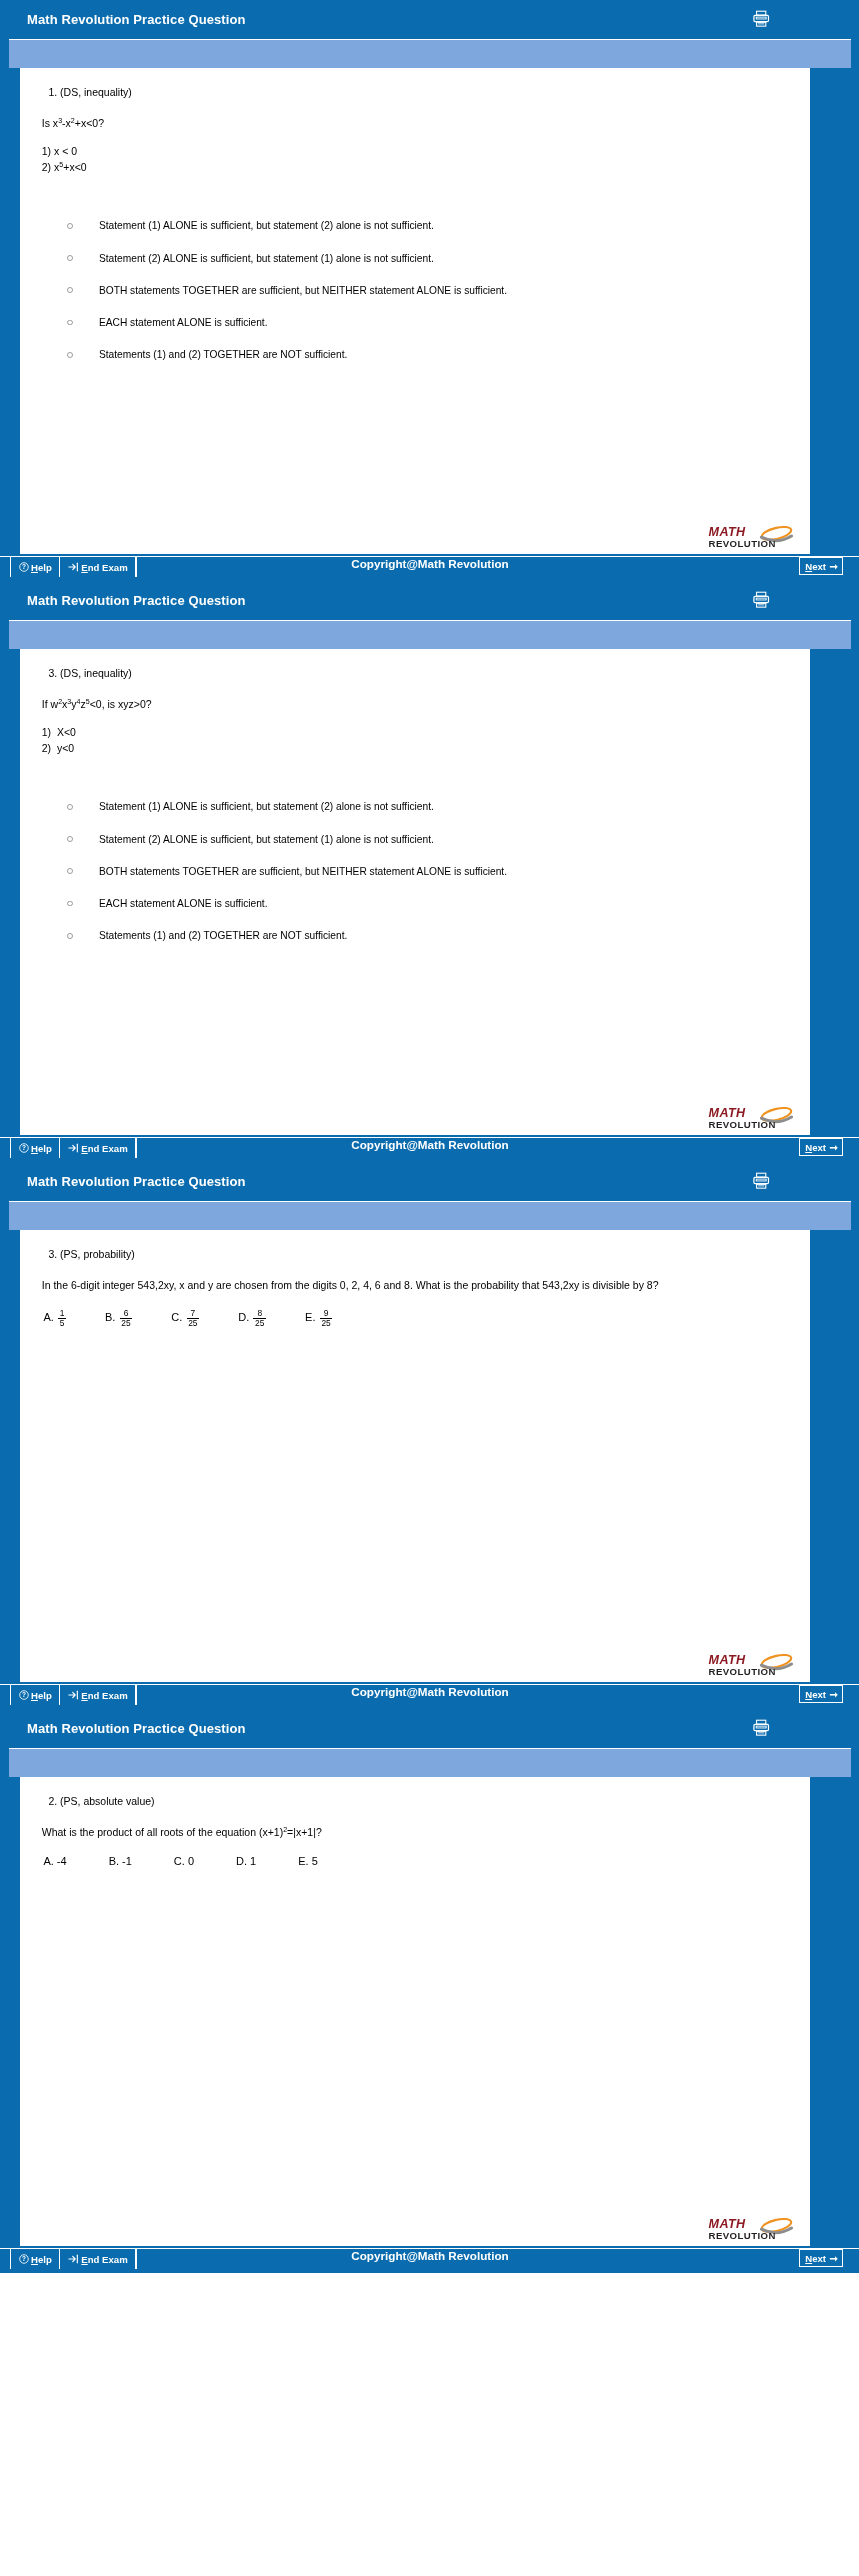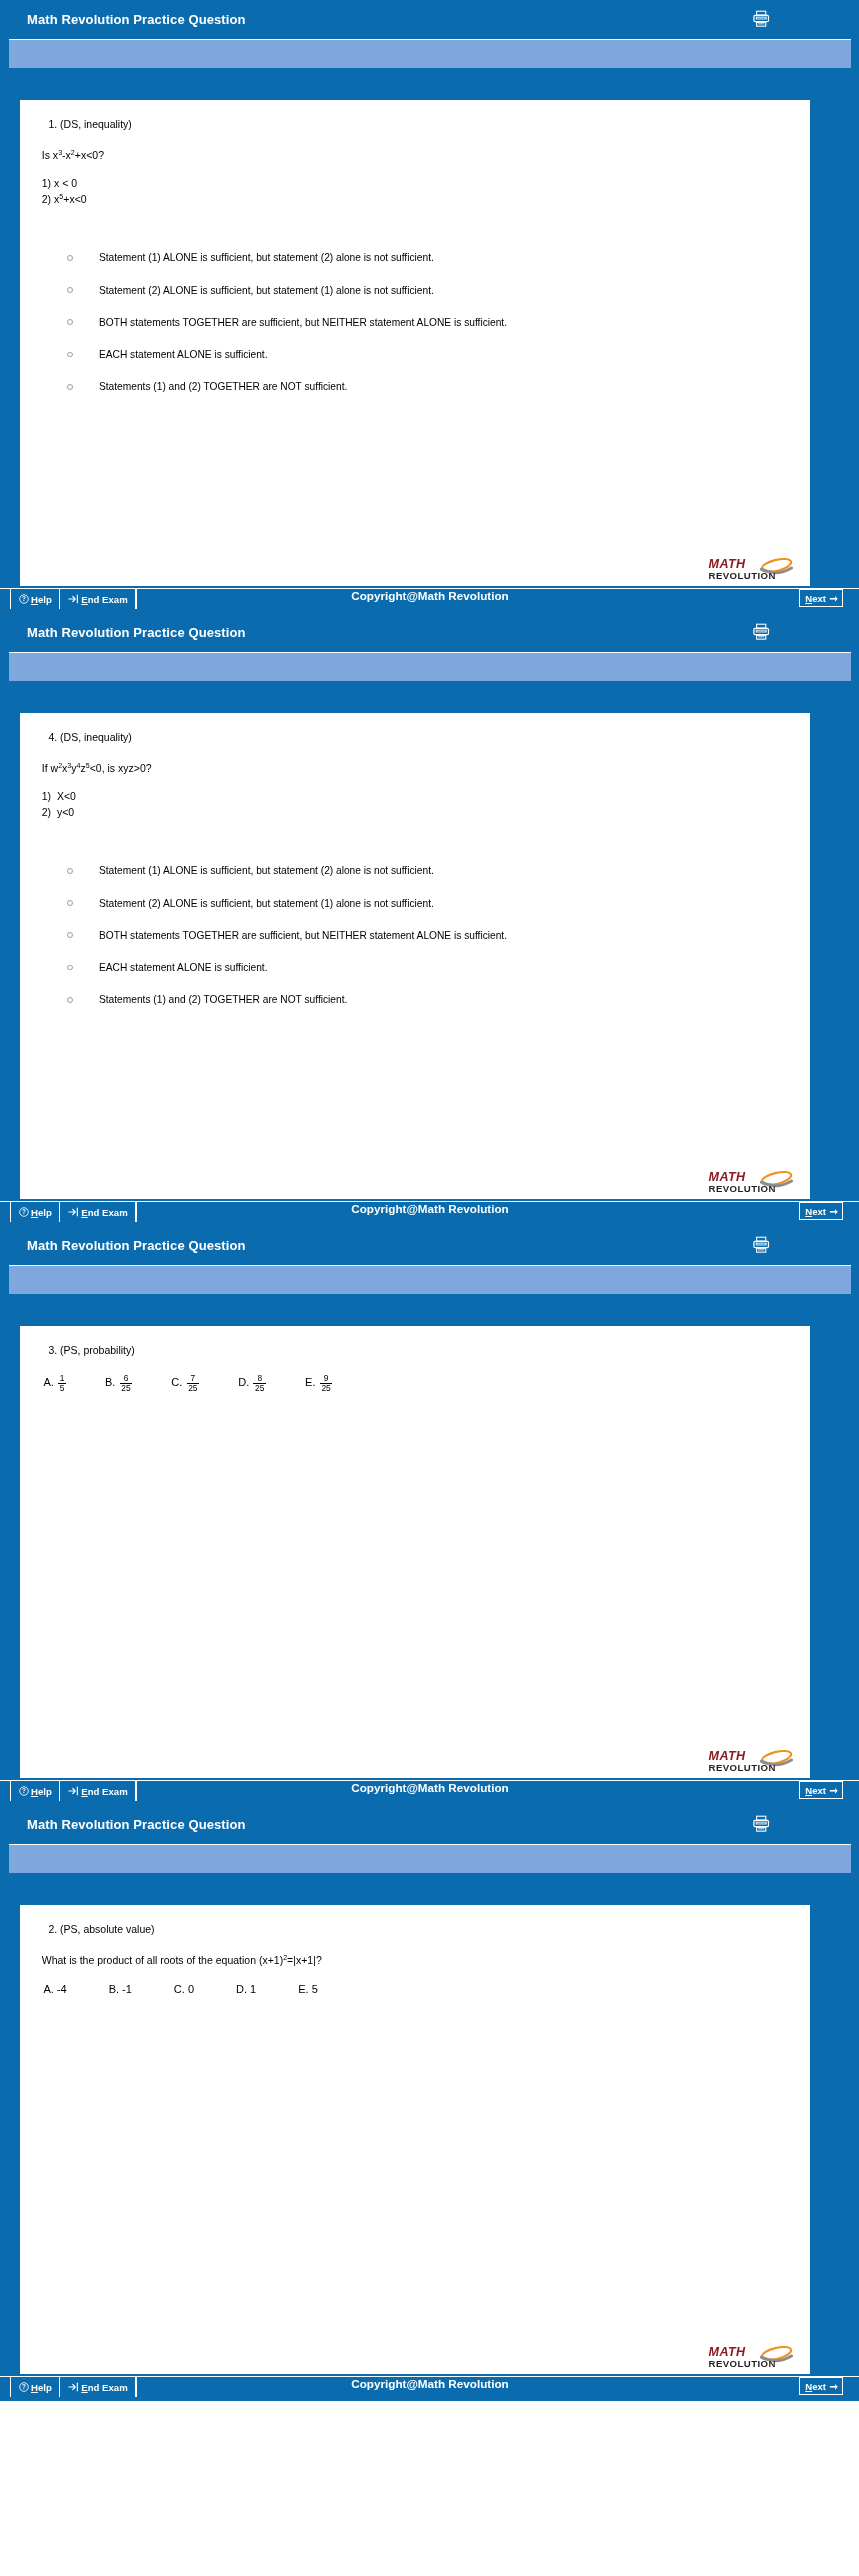--- a/index.html
+++ b/index.html
@@ -43,21 +43,20 @@
     background: #7ea7dd;
     border-top: 1.7px solid #ffffff;
     width: 100%;
   }
 
   
   .content-wrap {
     background: #0a6cae;
     padding-left: 20px;
     padding-right: 50px;
-    margin-top: 32px;
   }
   .content {
     background: #ffffff;
     position: relative;
     padding: 18.4px 17px 6.7px 18.4px;
     min-height: 251px;
   }
 
   .q-tag { font-size: 10.5px; color: #000; margin: 0 0 17px 10px; }
   .q-stem { font-size: 10.5px; color: #000; margin: 0 0 11.7px 3.4px; line-height: 1.55; }
@@ -241,21 +240,21 @@
           <rect x="5.5" y="9.2" width="13" height="2.4" fill="none" stroke="#ffffff" stroke-width="1.2"></rect>
           <rect x="6" y="16" width="12" height="5" fill="none" stroke="#ffffff" stroke-width="1.4"></rect>
           <line x1="8" y1="18" x2="16" y2="18" stroke="#ffffff" stroke-width="1.1"></line>
         </svg>
       </div>
       <div class="subband-wrap">
         <div class="subband"></div>
       </div>
       <div class="content-wrap">
         <div class="content" style="min-height:486px">
-          <div class="q-tag">4. (DS, inequality)</div>
+          <div class="q-tag">3. (DS, inequality)</div>
           <div class="q-stem">If&nbsp;w<sup>2</sup>x<sup>3</sup>y<sup>4</sup>z<sup>5</sup>&lt;0,&nbsp;is&nbsp;xyz&gt;0?</div>
           <div class="q-statements">
             <div>1)&nbsp;&nbsp;X&lt;0</div>
             <div>2)&nbsp;&nbsp;y&lt;0</div>
           </div>
           <div class="choices">
             <div class="choice-row">
               <span class="radio"></span>
               <span class="choice-label">Statement (1) ALONE is sufficient, but statement (2) alone is not sufficient.</span>
             </div>
@@ -322,20 +321,21 @@
           <rect x="6" y="16" width="12" height="5" fill="none" stroke="#ffffff" stroke-width="1.4"></rect>
           <line x1="8" y1="18" x2="16" y2="18" stroke="#ffffff" stroke-width="1.1"></line>
         </svg>
       </div>
       <div class="subband-wrap">
         <div class="subband"></div>
       </div>
       <div class="content-wrap">
         <div class="content" style="min-height:452px">
           <div class="q-tag">3. (PS, probability)</div>
+          <div class="q-stem wide">In the 6-digit integer 543,2xy, x and y are chosen from the digits 0, 2, 4, 6 and 8. What is the probability that 543,2xy is divisible by 8?</div>
           <div class="inline-choices">
             <span class="ic">
               <span>A.</span>
               <span class="frac">
                 <span class="num">1</span>
                 <span class="den">5</span>
               </span>
             </span>
             <span class="ic">
               <span>B.</span>

